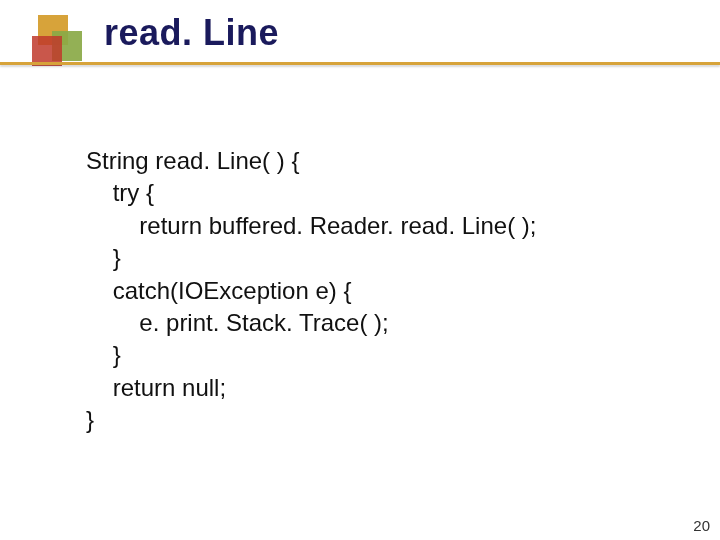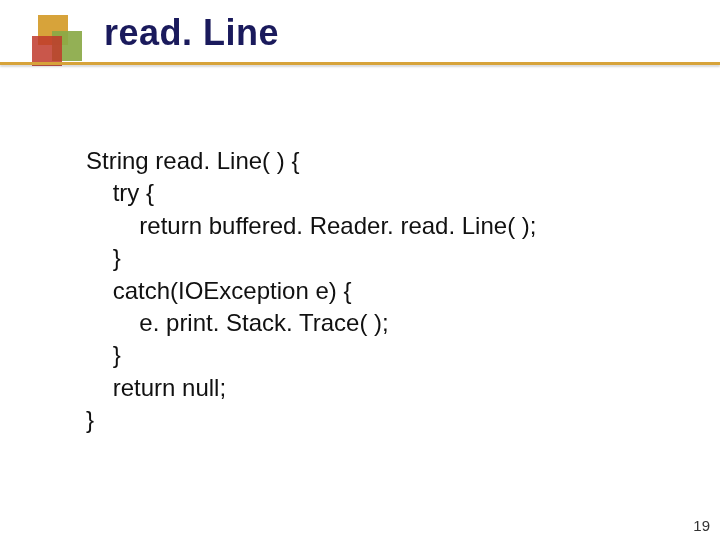--- a/index.html
+++ b/index.html
@@ -100,13 +100,13 @@
 <div class="code"><span>String read. Line( ) {</span>
 <span>    try {</span>
 <span>        return buffered. Reader. read. Line( );</span>
 <span>    }</span>
 <span>    catch(IOException e) {</span>
 <span>        e. print. Stack. Trace( );</span>
 <span>    }</span>
 <span>    return null;</span>
 <span>}</span></div>
 
-<div class="pagenum">19</div>
+<div class="pagenum">20</div>
 
 </body></html>

